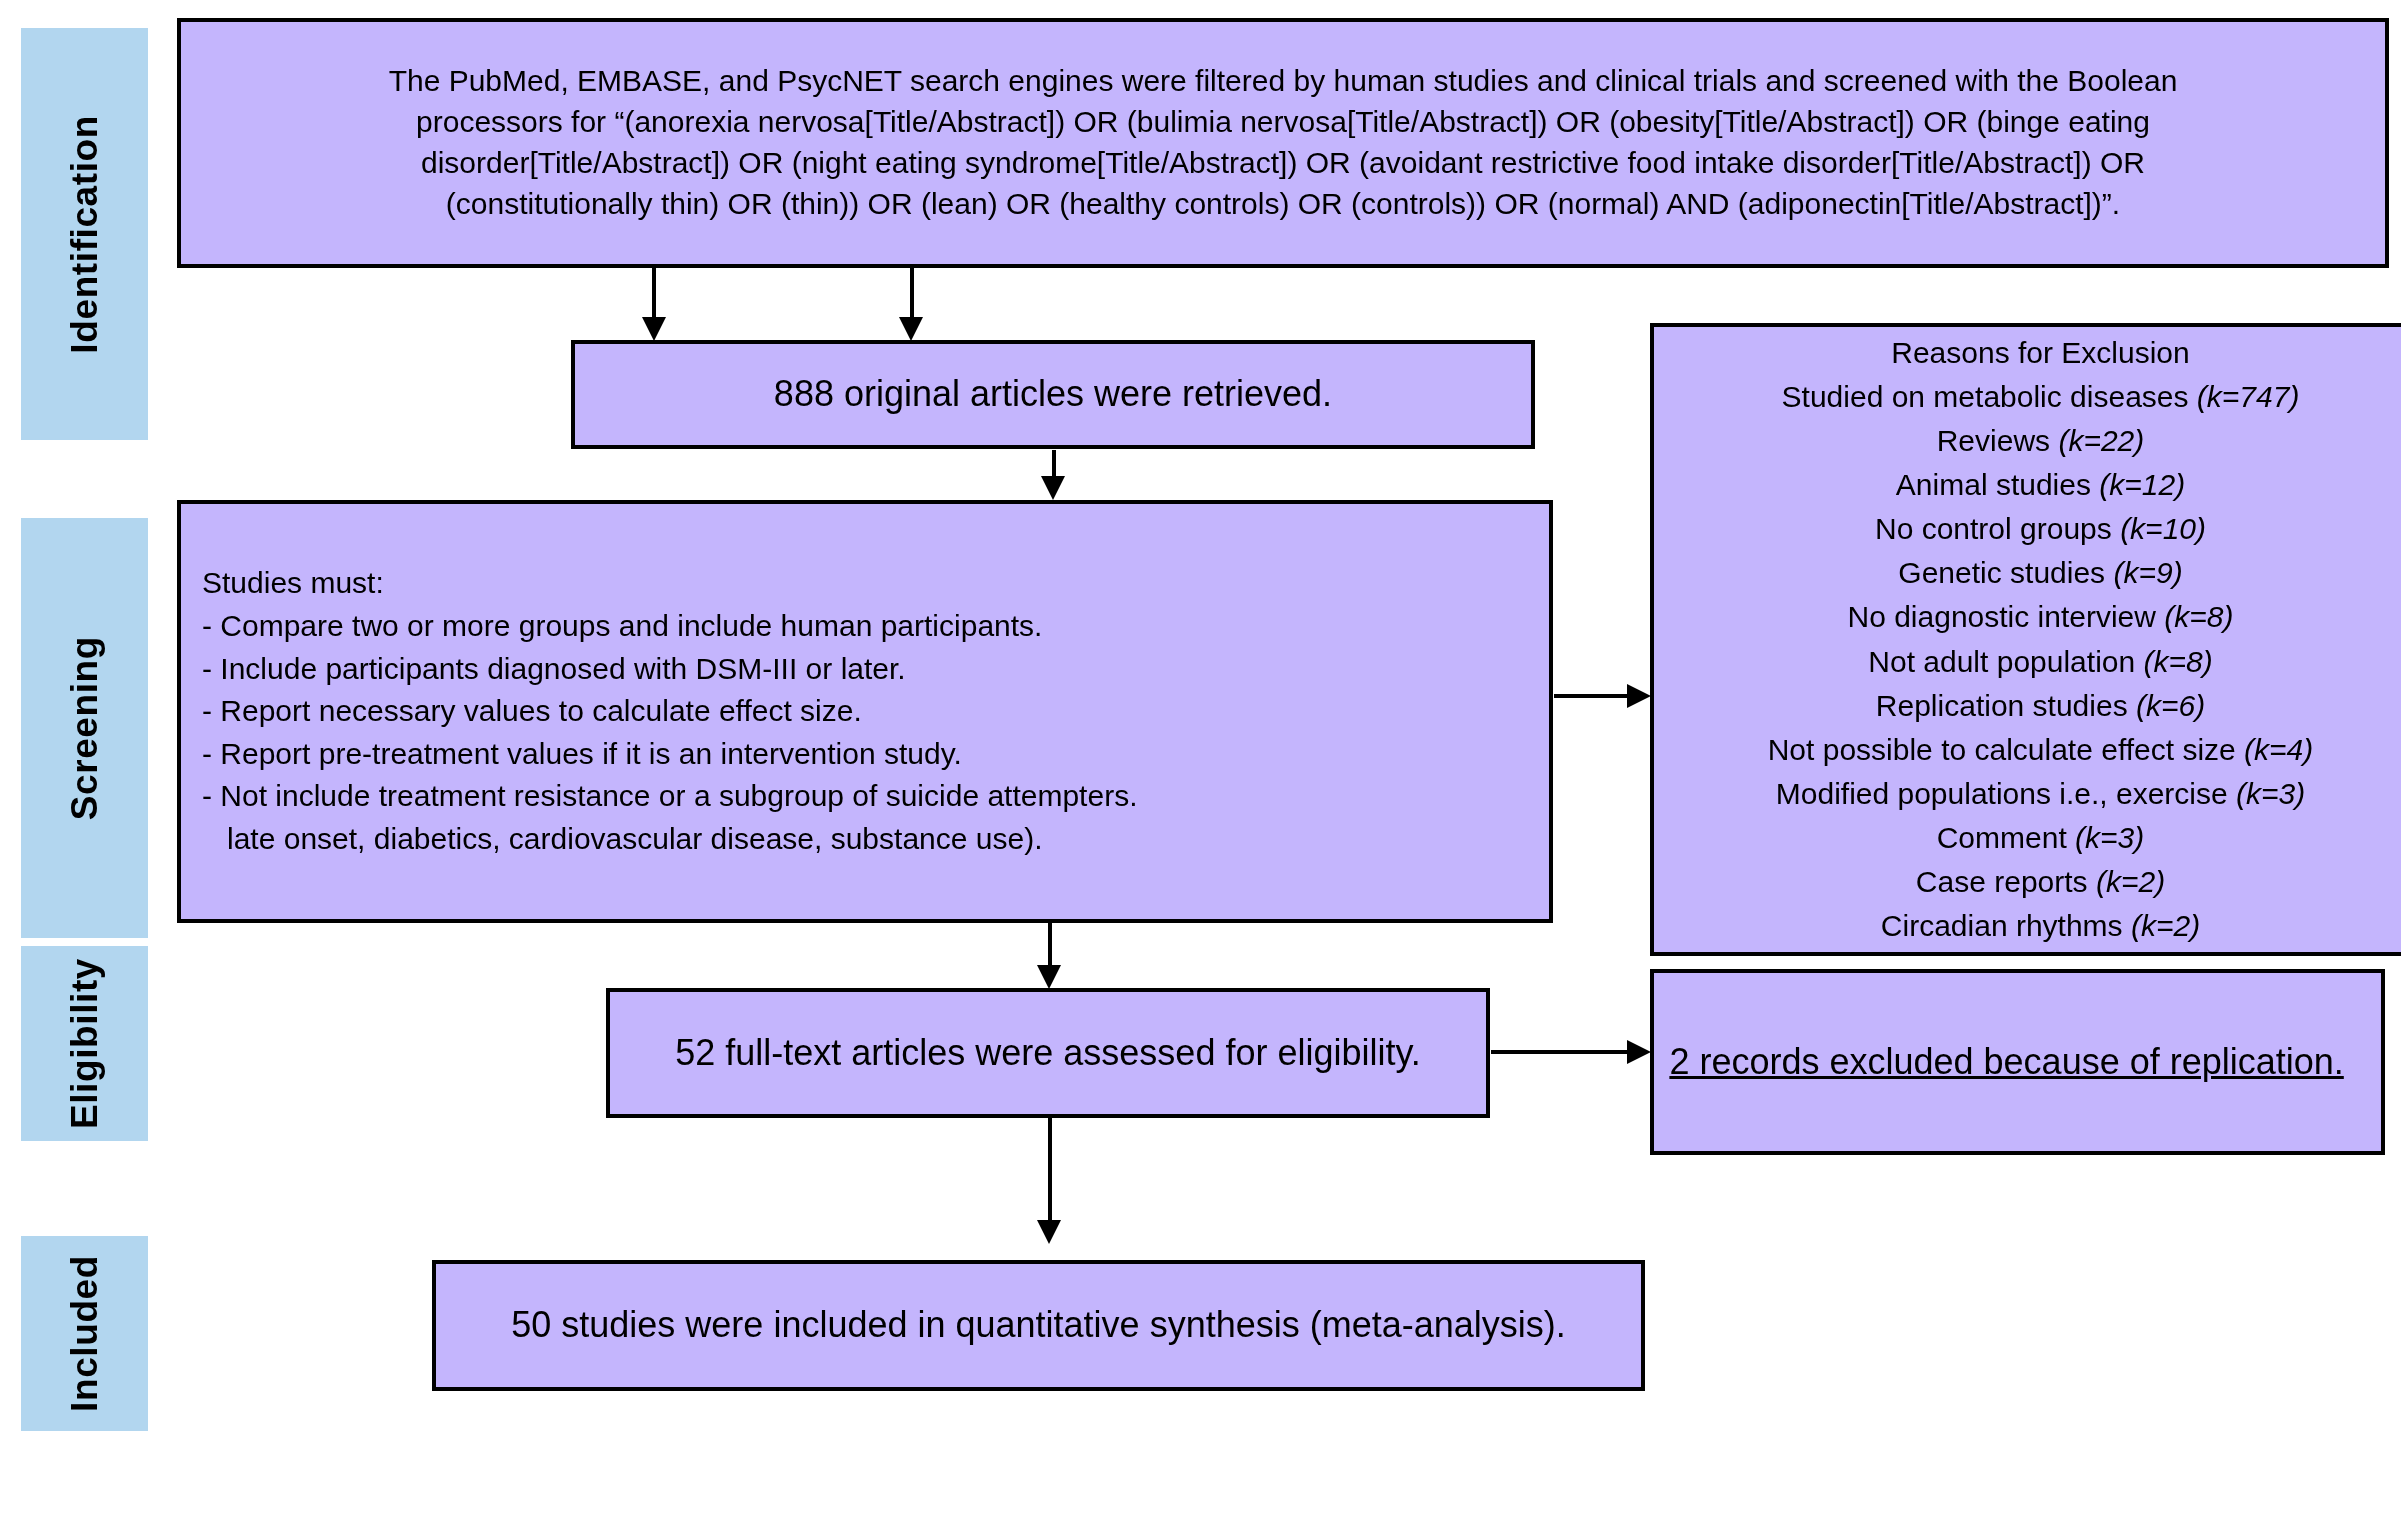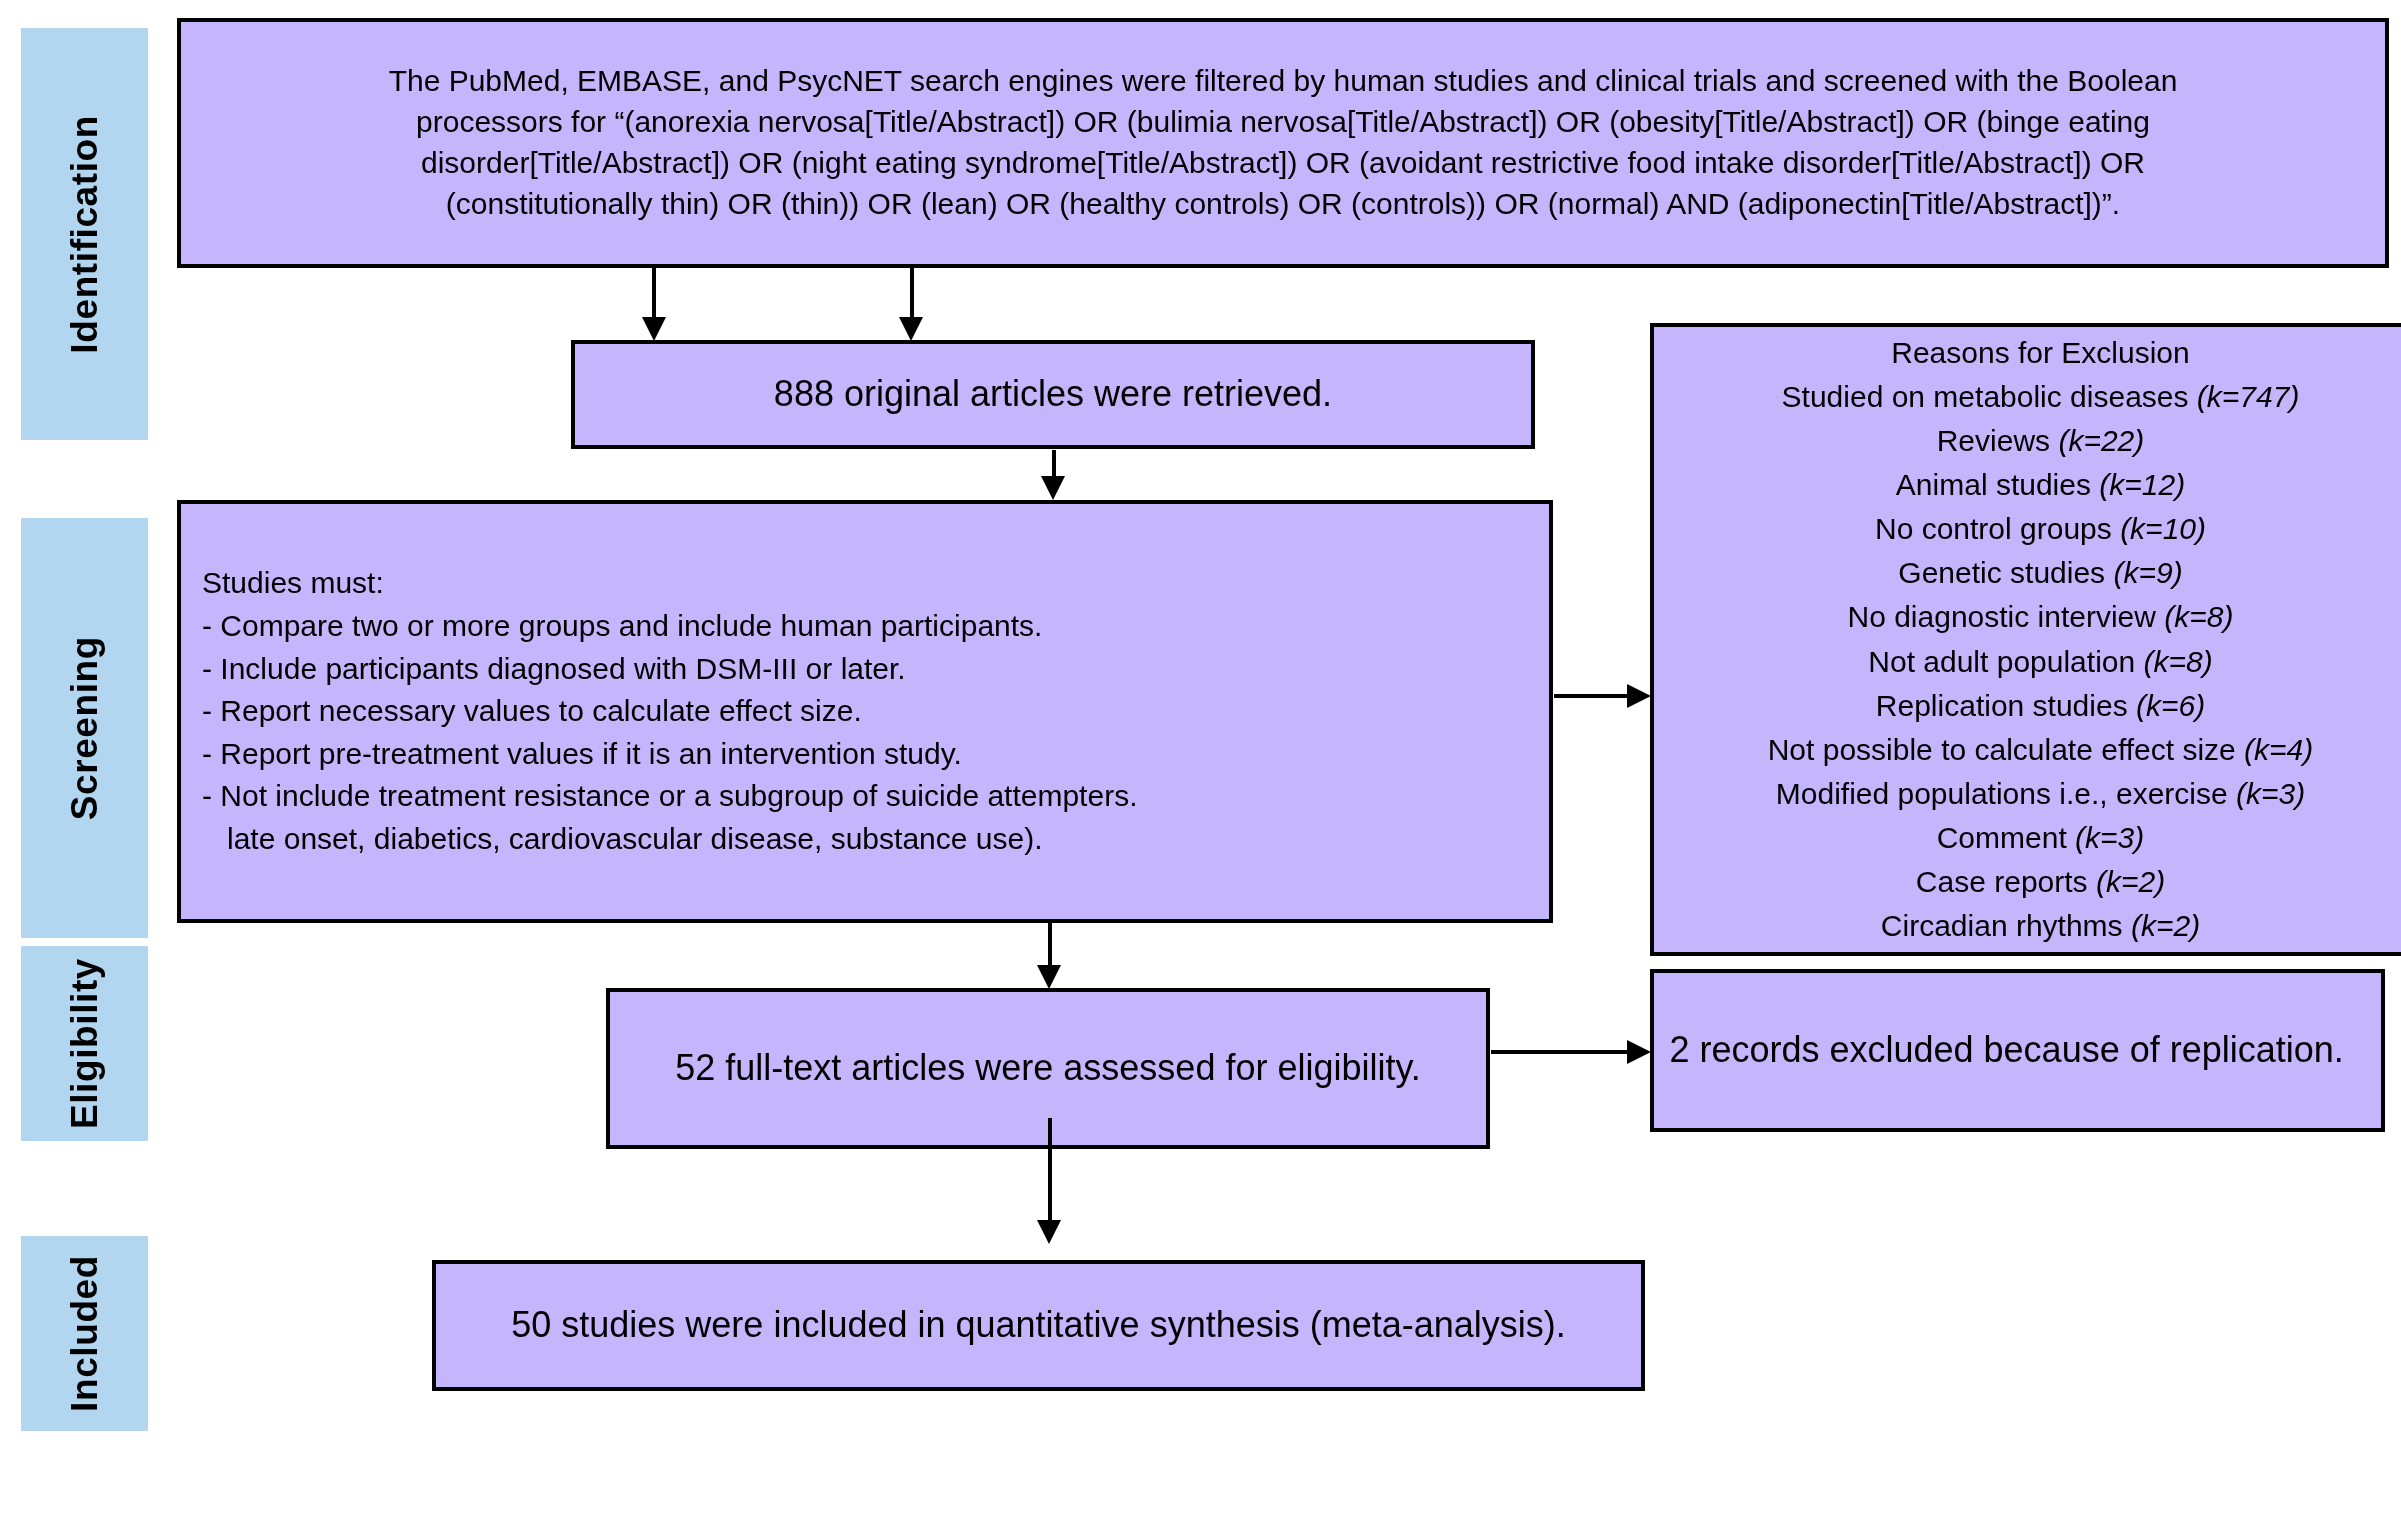--- a/index.html
+++ b/index.html
@@ -174,28 +174,28 @@
       <div>
         <span>Circadian rhythms</span>
         <span class="kvar">(k=2)</span>
       </div>
     </div>
   </div>
 
   <div class="vline" style="left:1048px;top:923px;height:59px;"></div>
   <div class="arrowdown" style="left:1037px;top:965px;"></div>
 
-  <div class="box vcenter" style="left:606px;top:988px;width:884px;height:161px;">
+  <div class="box vcenter" style="left:606px;top:988px;width:884px;height:130px;">
     <div class="inner center">52 full-text articles were assessed for eligibility.</div>
   </div>
 
   <div class="hline" style="left:1491px;top:1050px;width:137px;"></div>
   <div class="arrowright" style="left:1627px;top:1040px;"></div>
 
-  <div class="box vcenter" style="left:1650px;top:969px;width:735px;height:163px;">
+  <div class="box vcenter" style="left:1650px;top:969px;width:735px;height:186px;text-decoration:underline;">
     <div class="inner left" style="padding-left:15.4px;">2 records excluded because of replication.</div>
   </div>
 
   <div class="vline" style="left:1048px;top:1118px;height:112px;"></div>
   <div class="arrowdown" style="left:1037px;top:1220px;"></div>
 
   <div class="box vcenter" style="left:432px;top:1260px;width:1213px;height:131px;">
     <div class="inner center">50 studies were included in quantitative synthesis (meta-analysis).</div>
   </div>
 

